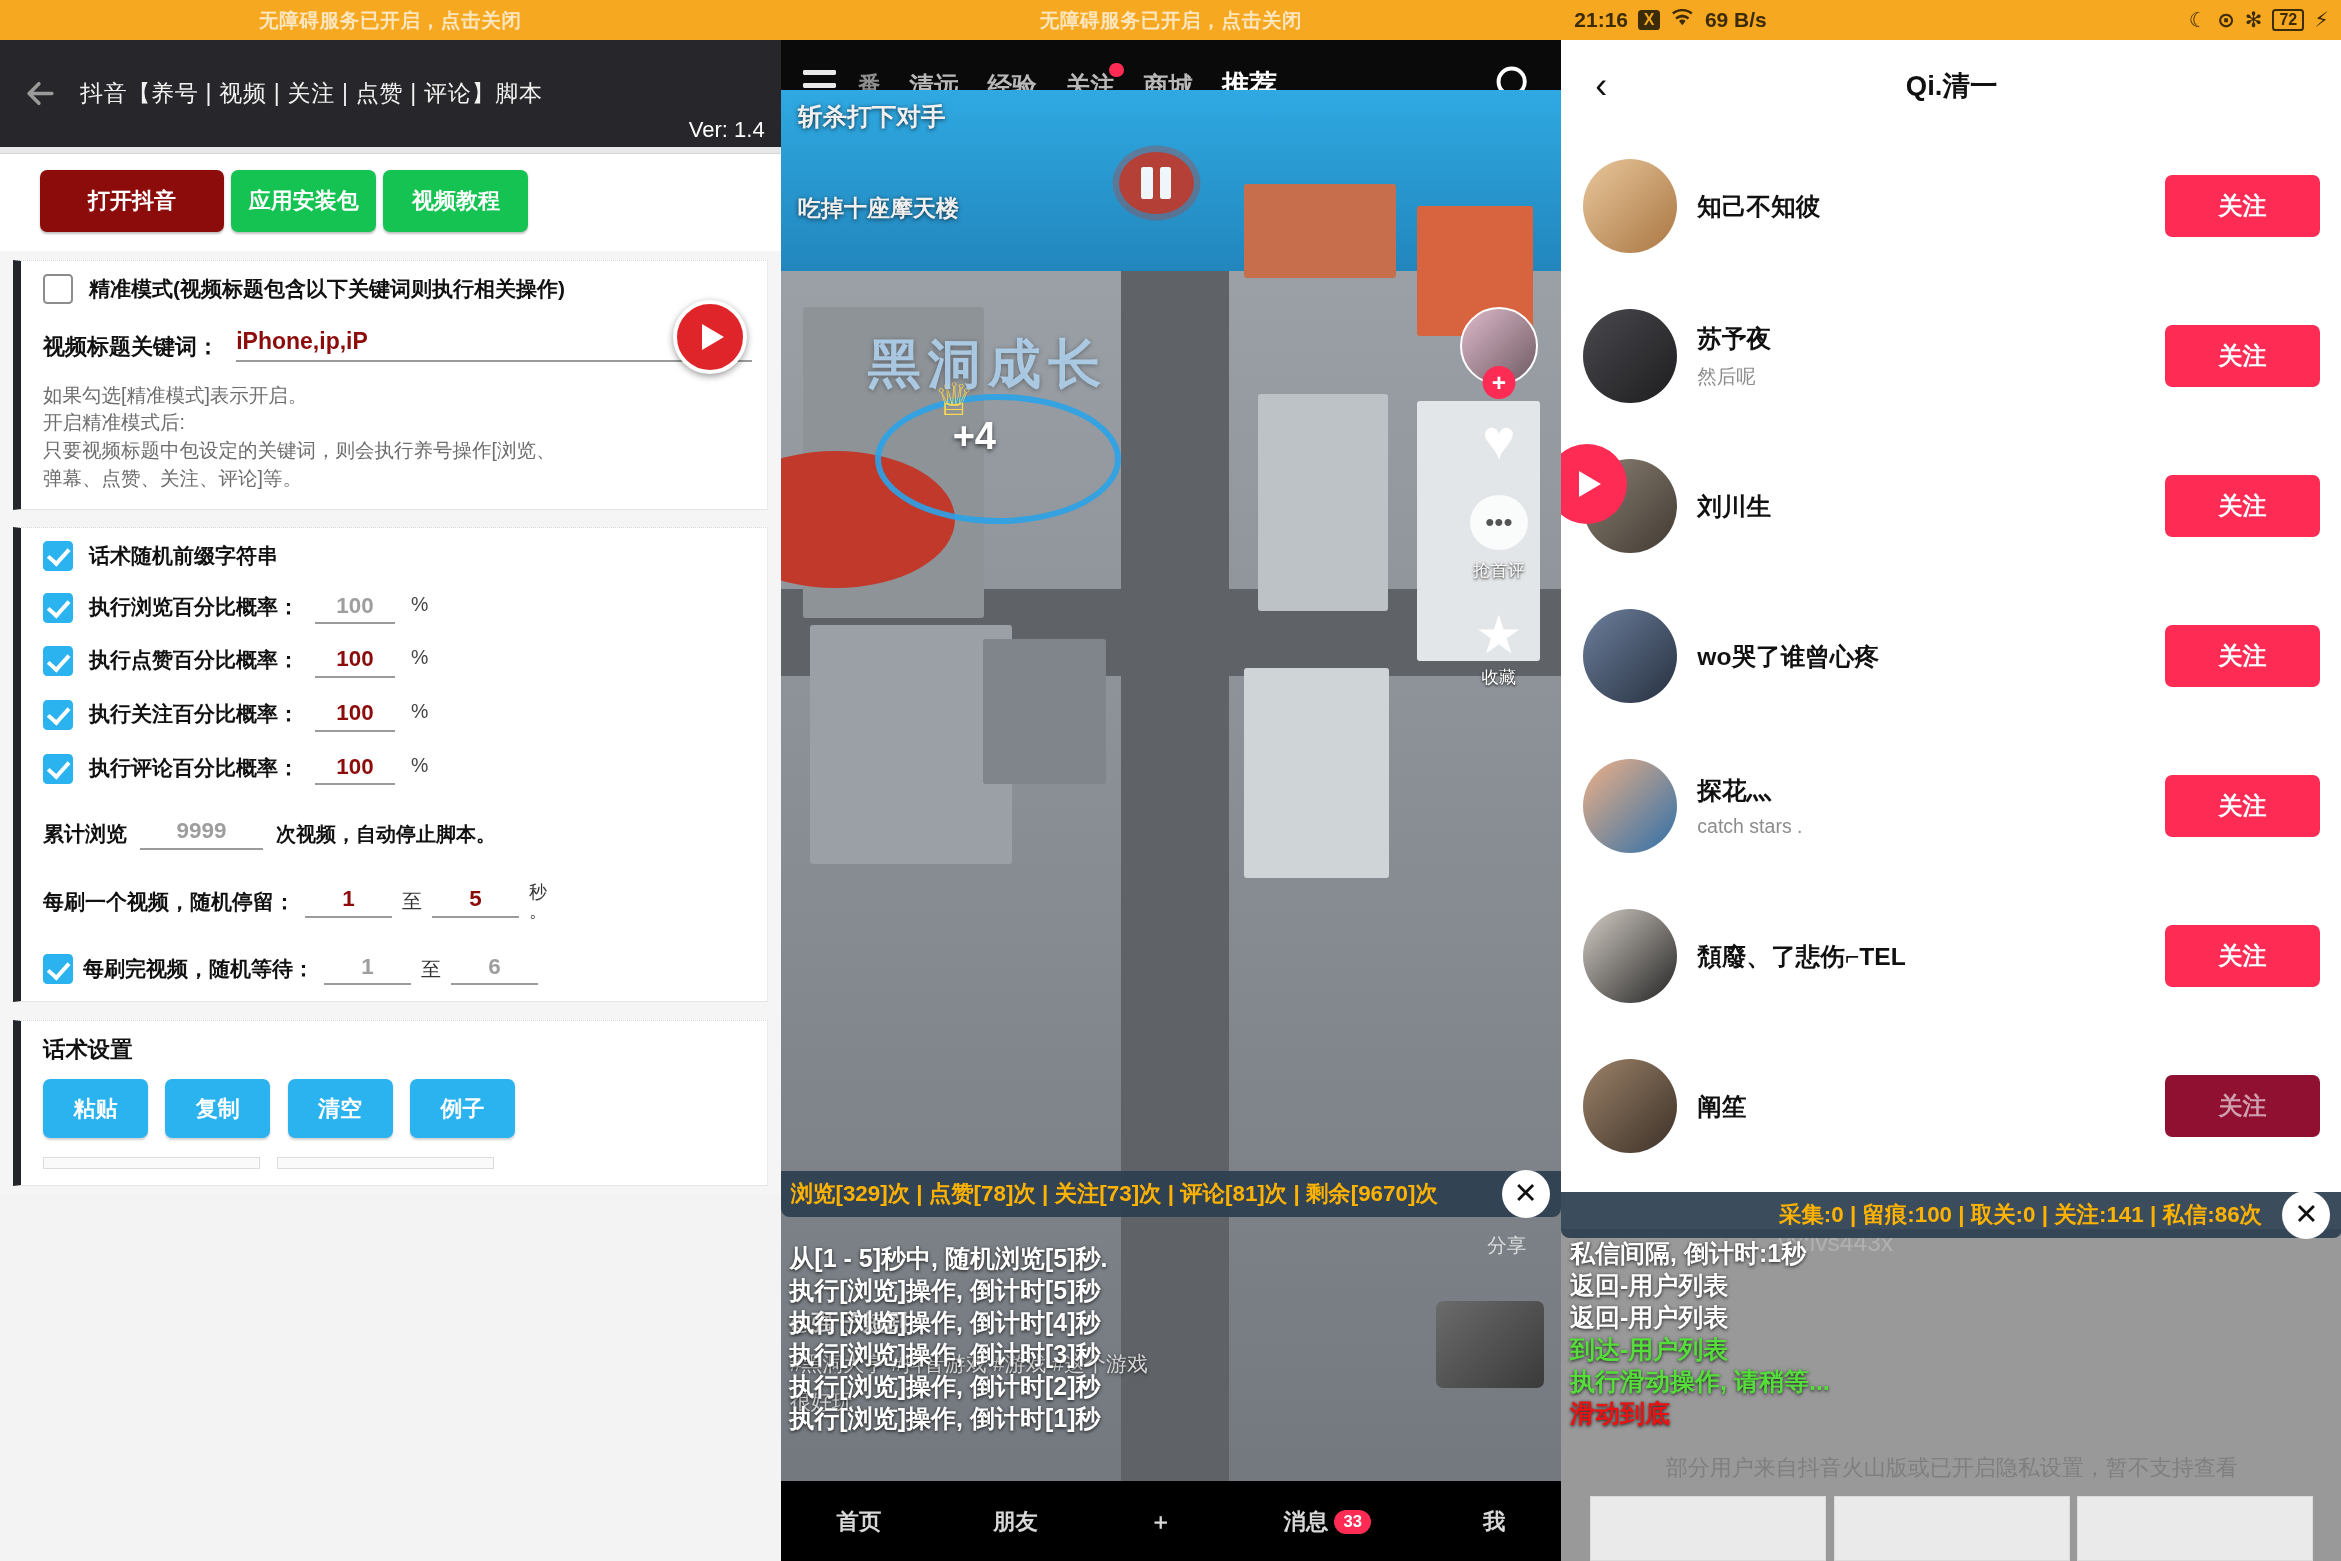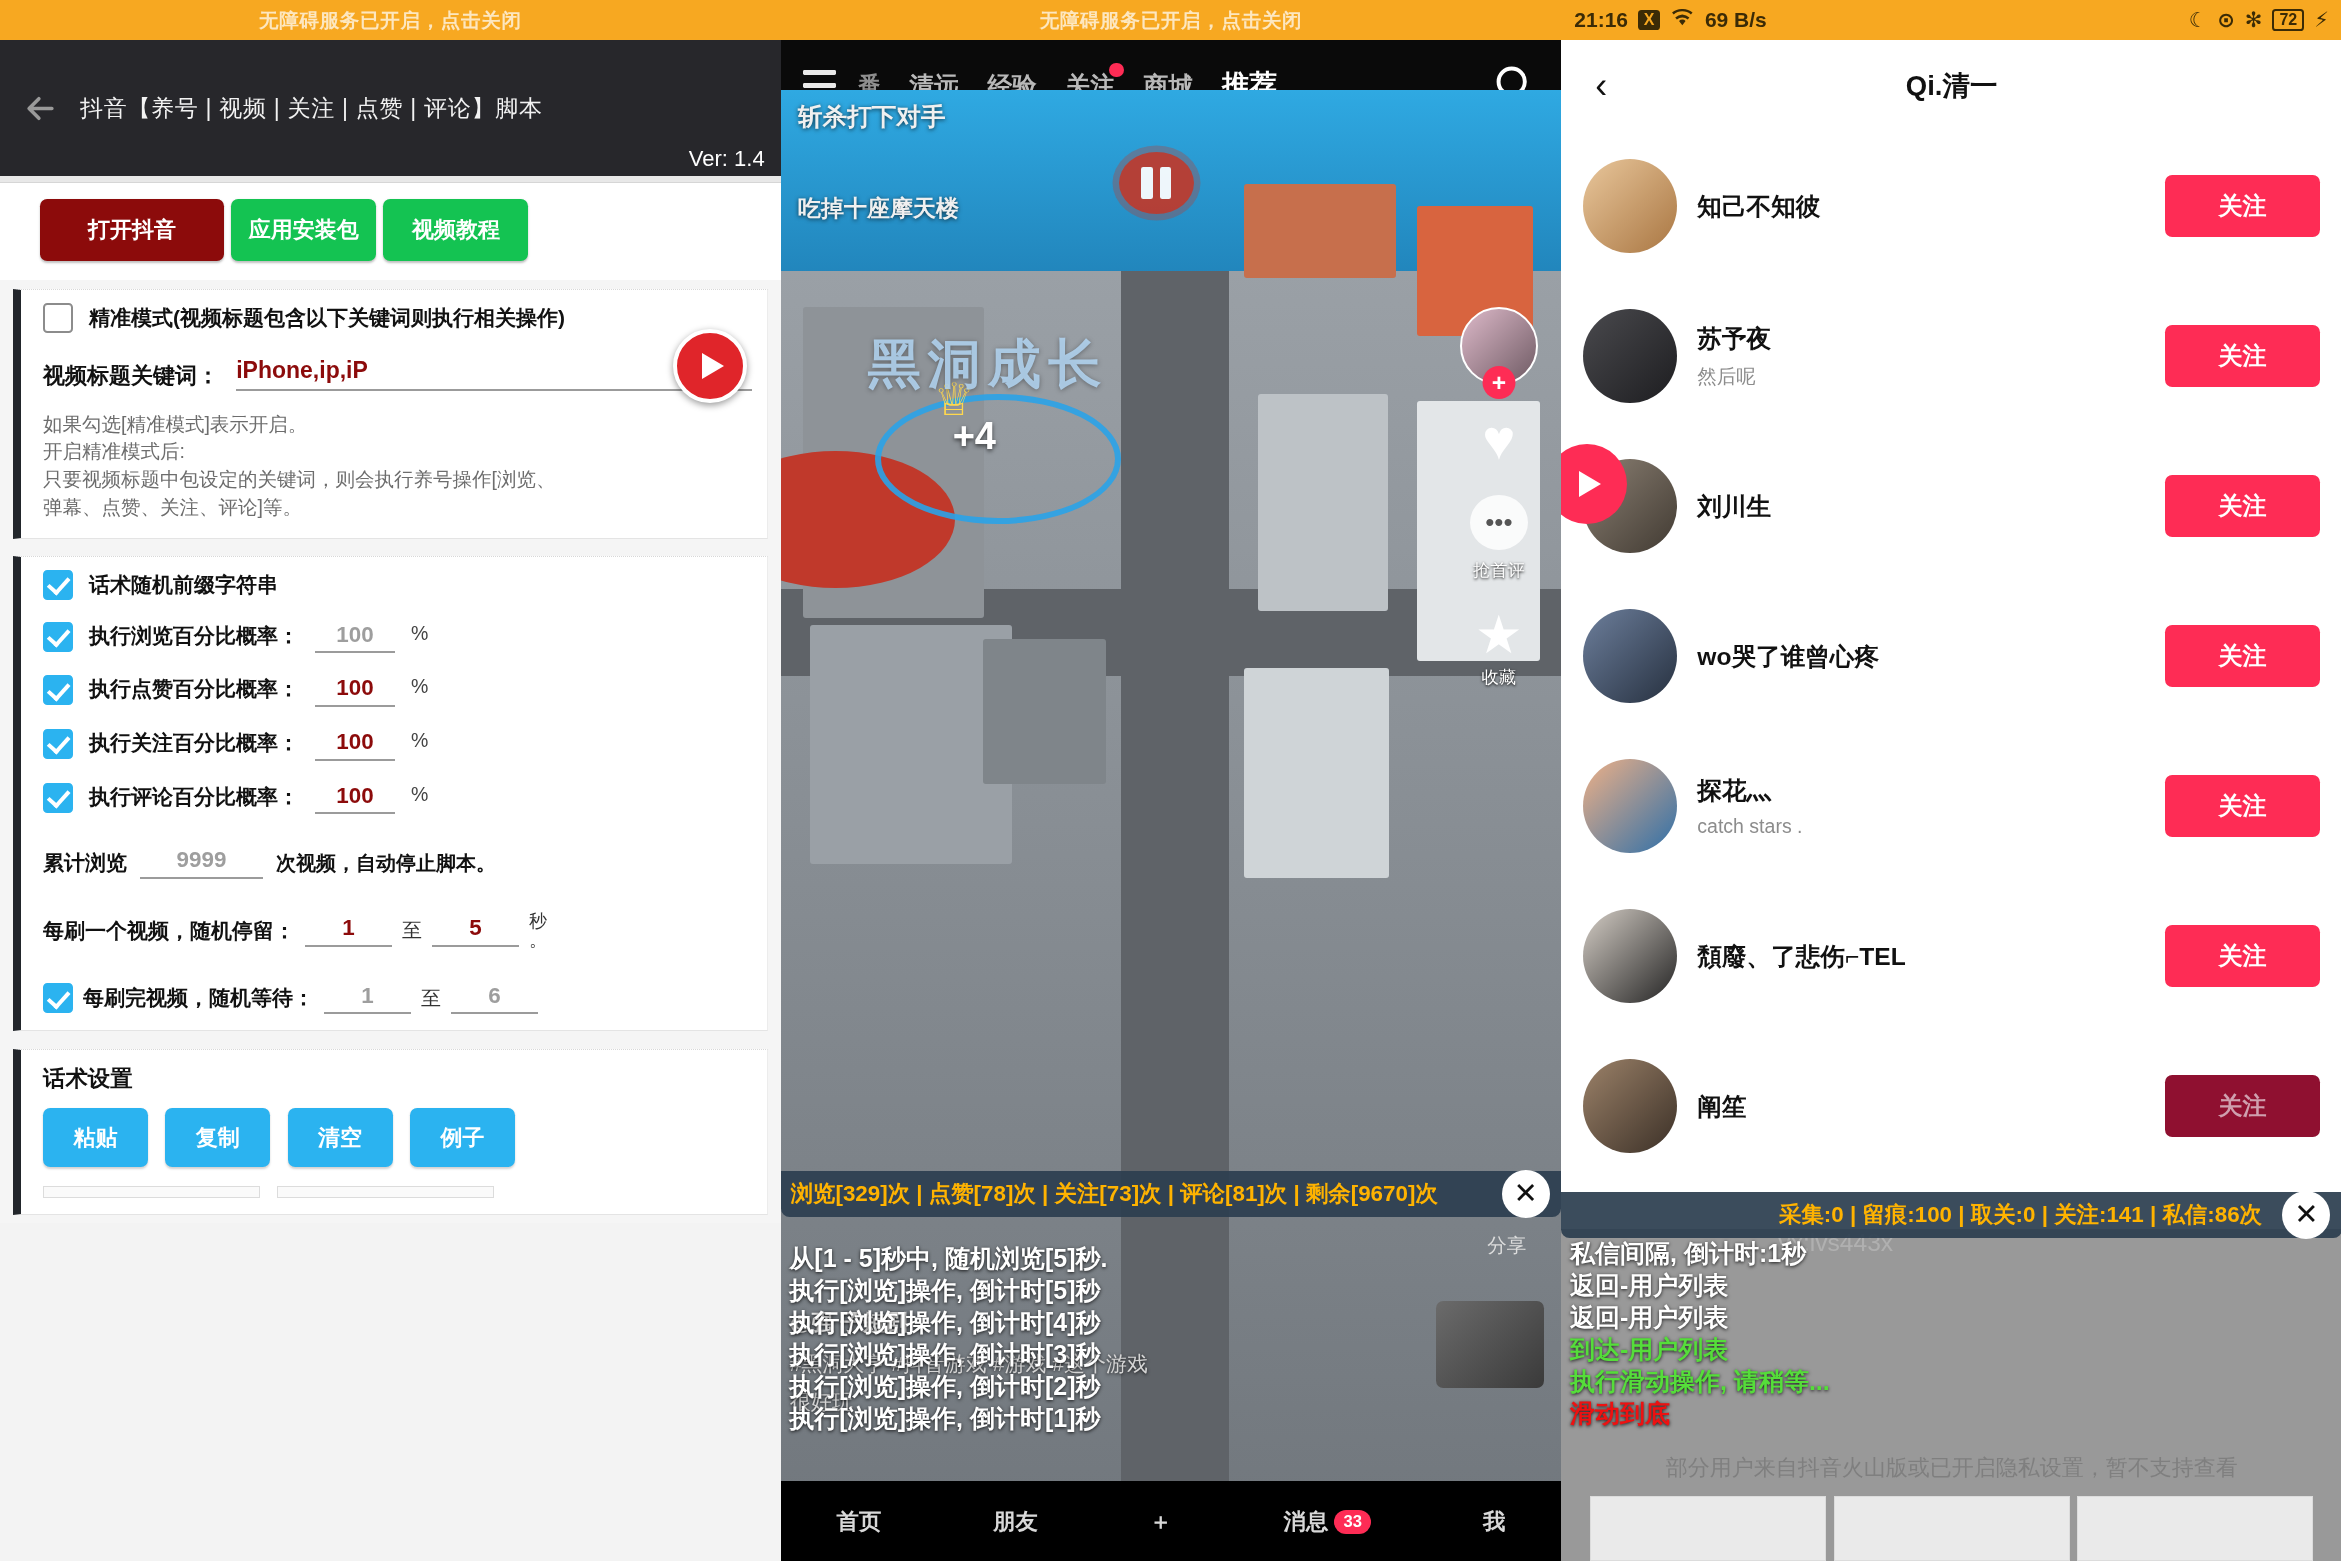--- a/index.html
+++ b/index.html
@@ -14,21 +14,21 @@
 
   
   #panel-script { background: #f3f3f3; }
   .acc-banner {
     height: 40px; background: #f7a821; color: #fde7c0;
     font-size: 19.5px; font-weight: 700;
     display: flex; align-items: center; justify-content: center;
     letter-spacing: 0.7px;
   }
   .app-titlebar {
-    height: 136px; background: #27272b; position: relative;
+    height: 107px; background: #27272b; position: relative;
     display: flex; align-items: center;
   }
   .back-arrow { width: 80px; display: flex; align-items: center; justify-content: center; }
   .back-arrow svg { width: 39px; height: 39px; }
   .app-title {
     color: #f2f2f2; font-size: 23px; font-weight: 500; letter-spacing: 0.7px;
   }
   .app-ver {
     position: absolute; right: 16px; bottom: 4.3px;
     color: #ffffff; font-size: 22px; font-weight: 500;

